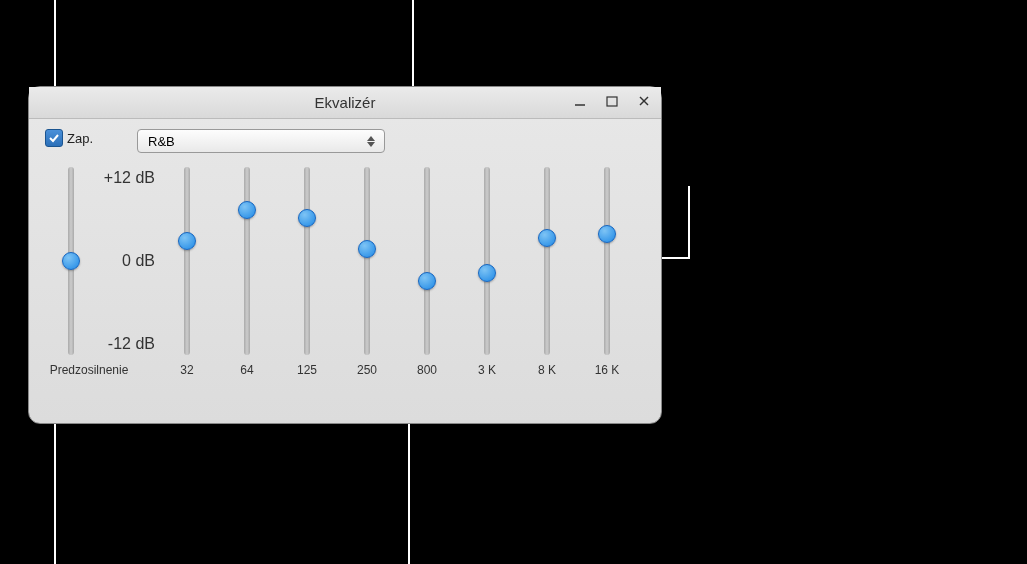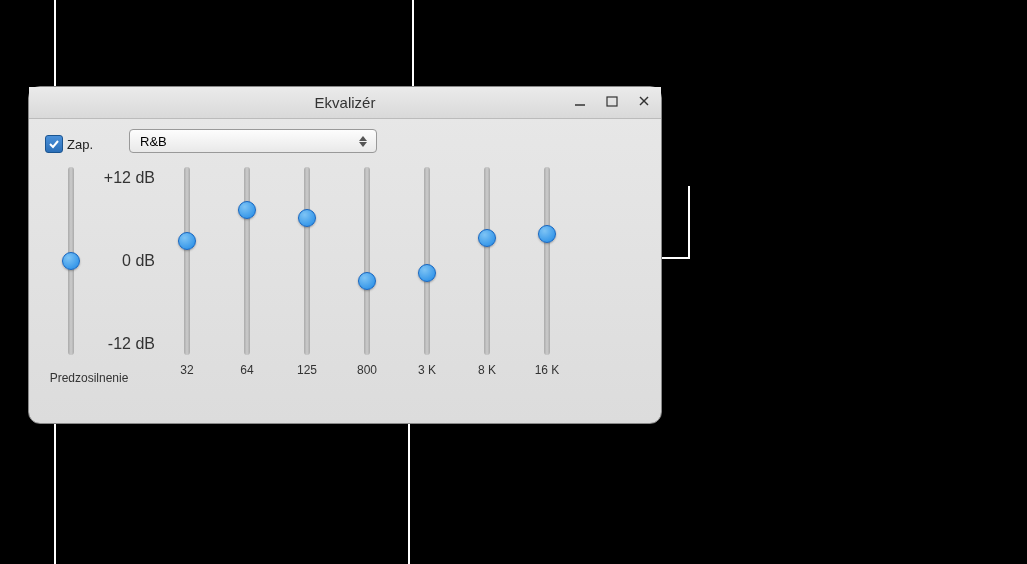--- a/index.html
+++ b/index.html
@@ -49,23 +49,23 @@
       width: 22px;
       height: 20px;
       display: flex;
       align-items: center;
       justify-content: center;
       cursor: pointer;
     }
     .win-btn svg { display: block; }
     .controls-row {
       display: flex;
-      align-items: flex-end;
+      align-items: flex-start;
       padding: 10px 16px 6px 16px;
-      gap: 0;
+      gap: 24px;
     }
     .checkbox-wrap {
       display: flex;
       align-items: center;
       gap: 4px;
     }
     .checkbox {
       width: 18px;
       height: 18px;
       background: linear-gradient(to bottom, #4a90d9, #2b6fb8);
@@ -86,21 +86,21 @@
       width: 248px;
       height: 24px;
       background: linear-gradient(to bottom, #fdfdfd, #e9e9e9);
       border: 1px solid #999;
       border-radius: 4px;
       display: flex;
       align-items: center;
       justify-content: space-between;
       padding: 0 6px 0 10px;
       font-size: 13px;
-      margin-left: 36px;
+      margin-left: 20px;
       cursor: pointer;
     }
     .preset-arrows {
       width: 14px;
       display: flex;
       flex-direction: column;
       align-items: center;
       gap: 1px;
     }
     .eq-body {
@@ -155,21 +155,20 @@
       transform: translate(-50%, -50%);
       cursor: grab;
       box-shadow: 0 1px 2px rgba(0,0,0,0.3);
     }
     .band-label, .preamp-label {
       font-size: 12px;
       color: #333;
       text-align: center;
     }
     .preamp-label {
-      margin-top: 8px;
       font-size: 12px;
       padding-left: 36px;
     }
     
     .callout {
       position: absolute;
       background: #fff;
     }
     .c1 { left: 54px; top: 0; width: 2px; height: 123px; }
     .c2 { left: 412px; top: 0; width: 2px; height: 135px; }
@@ -268,20 +267,26 @@
           <div class="band-label">64</div>
         </div>
         <div class="band">
           <div class="slider-track">
             <div class="slider-thumb" style="top: 50.9167px;"></div>
           </div>
           <div class="band-label">125</div>
         </div>
         <div class="band">
           <div class="slider-track">
+            <div class="slider-thumb" style="top: 82.25px;"></div>
+          </div>
+          <div class="band-label">250</div>
+        </div>
+        <div class="band">
+          <div class="slider-track">
             <div class="slider-thumb" style="top: 113.583px;"></div>
           </div>
           <div class="band-label">800</div>
         </div>
         <div class="band">
           <div class="slider-track">
             <div class="slider-thumb" style="top: 105.75px;"></div>
           </div>
           <div class="band-label">3 K</div>
         </div>

